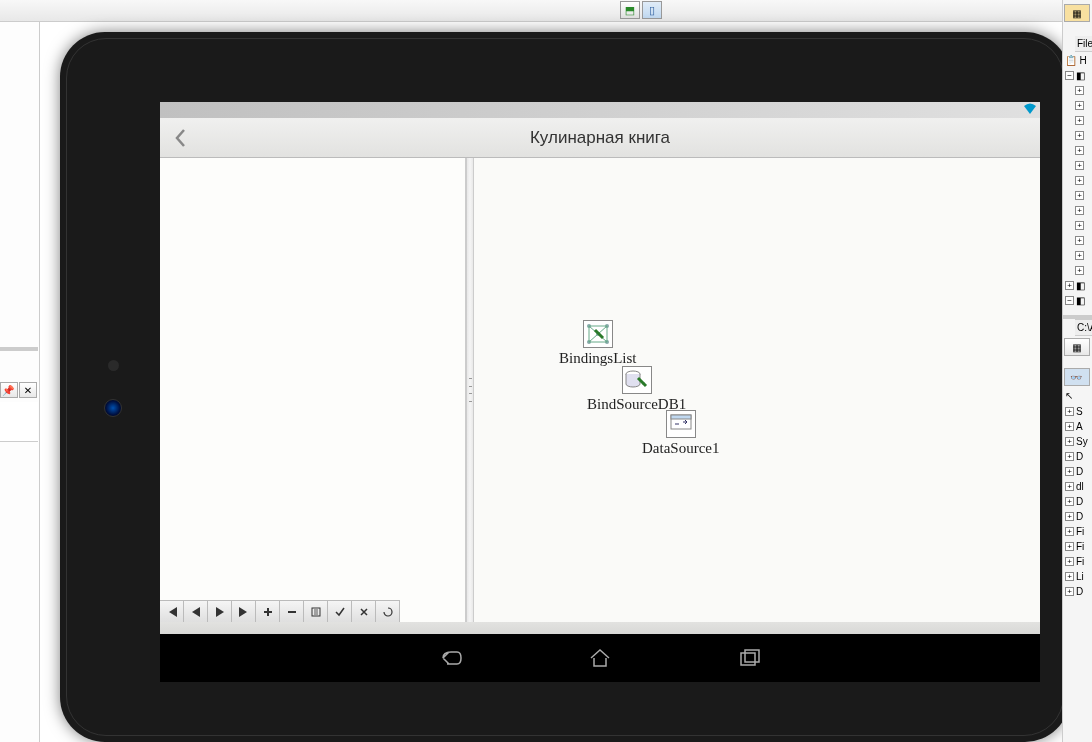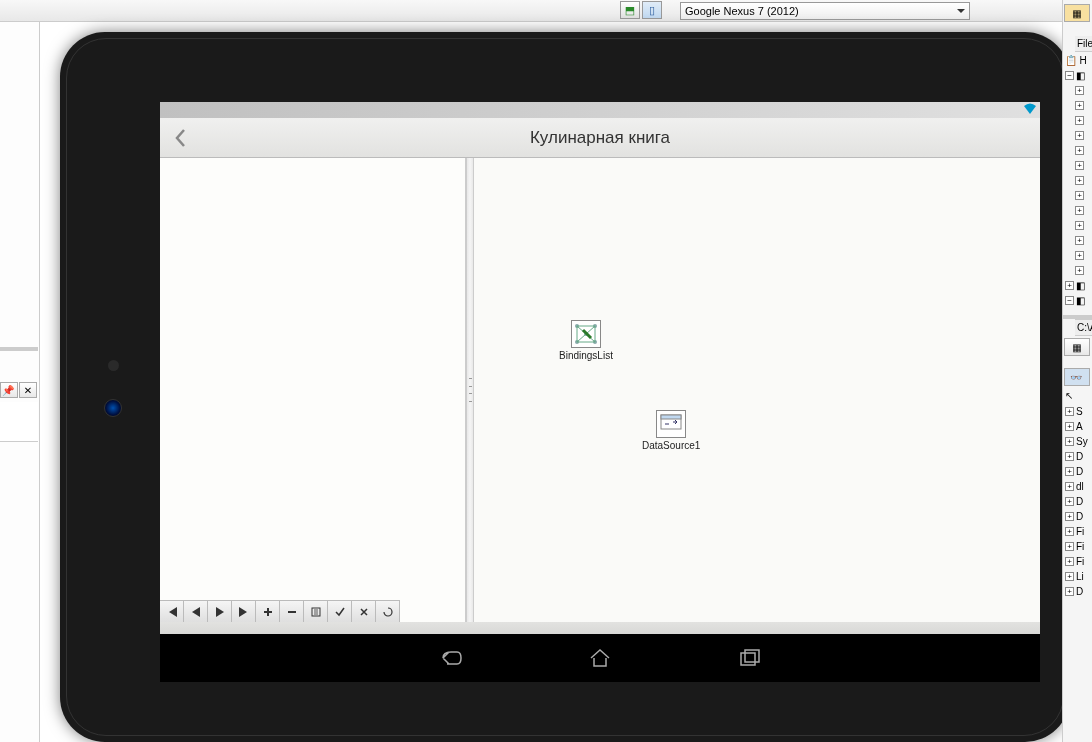--- a/index.html
+++ b/index.html
@@ -35,44 +35,40 @@
 .form-content { position: absolute; top: 56px; left: 0; right: 0; bottom: 60px; background-image: radial-gradient(#d0d0d0 0.5px, transparent 0.5px); background-size: 6px 6px; background-color: #fafaf8; display: flex; }
 .left-pane { width: 306px; height: 100%; background: #fdfdfb; border-right: 1px solid #ccc; position: relative; background-image: radial-gradient(#d8d8d8 0.5px, transparent 0.5px); background-size: 6px 6px; }
 .splitter { width: 8px; height: 100%; background: linear-gradient(90deg, #e8e8e8, #f5f5f5, #e8e8e8); border-left: 1px solid #ccc; border-right: 1px solid #ccc; display: flex; align-items: center; justify-content: center; cursor: col-resize; }
 .splitter-grip { width: 3px; height: 30px; display: flex; flex-direction: column; justify-content: space-around; }
 .splitter-grip span { width: 3px; height: 1px; background: #999; }
 .right-pane { flex: 1; height: 100%; position: relative; }
 
 .nav-toolbar { position: absolute; bottom: 0; left: 0; height: 22px; display: flex; background: linear-gradient(#f5f5f5, #dedede); border-top: 1px solid #bbb; }
 .nav-btn { width: 24px; height: 22px; border-right: 1px solid #bbb; background: linear-gradient(#f5f5f5, #dedede); display: flex; align-items: center; justify-content: center; cursor: pointer; font-size: 11px; color: #333; }
 
-.component { position: absolute; text-align: center; font-size: 10px; color: #222; cursor: pointer; }
+.component { position: absolute; text-align: center; font-size: 15px; color: #222; cursor: pointer; font-family: Liberation Serif, serif; }
 .component-icon { width: 30px; height: 28px; margin: 0 auto 2px; border: 1px solid #888; background: #fff; display: flex; align-items: center; justify-content: center; position: relative; }
 
 .android-nav { position: absolute; bottom: 0; left: 0; right: 0; height: 48px; background: #000; display: flex; align-items: center; justify-content: center; gap: 120px; }
 .android-btn { width: 30px; height: 30px; display: flex; align-items: center; justify-content: center; cursor: pointer; }
 
 .right-sidebar { position: absolute; right: 0; top: 0; width: 30px; height: 742px; background: #f5f5f5; border-left: 1px solid #ccc; font-size: 10px; overflow: hidden; }
 .rs-icon { width: 26px; height: 18px; margin: 2px 1px; border: 1px solid #aaa; background: linear-gradient(#fff,#e8e8e8); display: flex; align-items: center; justify-content: center; cursor: pointer; font-size: 10px; }
 .rs-hdr { font-size: 10px; padding: 2px; border-bottom: 1px solid #ccc; background: #eee; margin-left: 12px; }
 .rs-tree { font-size: 10px; padding: 1px 0; }
 .rs-tree-item { height: 15px; padding-left: 2px; display: flex; align-items: center; gap: 2px; cursor: pointer; white-space: nowrap; }
 .rs-tree-item .t { width: 9px; height: 9px; border: 1px solid #888; display: inline-flex; align-items: center; justify-content: center; font-size: 8px; line-height: 1; background: #fff; }
 </style>
 </head>
 <body>
 
 <div class="top-toolbar">
   <div class="top-icons">
     <div class="top-icon" style="color:#2a8a2a;">⬒</div>
     <div class="top-icon" style="background:linear-gradient(#e0ecf8,#c0d8f0); color:#3060a0;">▯</div>
-  </div>
-  <div class="device-dropdown">
-    <span>Google Nexus 7 (2012)</span>
-    <span class="arrow"></span>
   </div>
 </div>
 
 <div class="left-panel">
   <div class="left-split"></div>
   <div class="pin-row">
     <div class="pin-btn">📌</div>
     <div class="pin-btn">✕</div>
   </div>
   <div class="left-blank"></div>
@@ -169,20 +165,31 @@
                   <circle cx="22" cy="4" r="2" fill="#8aa"></circle>
                   <circle cx="4" cy="20" r="2" fill="#8aa"></circle>
                   <circle cx="22" cy="20" r="2" fill="#8aa"></circle>
                   <circle cx="13" cy="12" r="2" fill="#8aa"></circle>
                   <path d="M4 4L22 4L22 20L4 20Z M4 4L22 20 M22 4L4 20" stroke="#6a8" stroke-width="1" fill="none"></path>
                   <path d="M10 8l8 8" stroke="#2a7a2a" stroke-width="3"></path>
                 </svg>
             </div>
             <div>BindingsList</div>
           </div>
+          <div class="component" style="left:113px; top:208px;">
+            <div class="component-icon">
+              <svg width="26" height="24">
+                  <ellipse cx="9" cy="6" rx="7" ry="3" fill="#fff" stroke="#888"></ellipse>
+                  <path d="M2 6v10a7 3 0 0 0 14 0V6" fill="#e0e0f0" stroke="#888"></path>
+                  <path d="M14 10l8 8" stroke="#2a7a2a" stroke-width="3"></path>
+                  <path d="M20 14l2 4-4-2" fill="#2a7a2a"></path>
+                </svg>
+            </div>
+            <div>BindSourceDB1</div>
+          </div>
           <div class="component" style="left:168px; top:252px;">
             <div class="component-icon">
               <svg width="26" height="24">
                   <rect x="3" y="3" width="20" height="14" fill="#fff" stroke="#888"></rect>
                   <rect x="3" y="3" width="20" height="4" fill="#c0d8f0" stroke="#888"></rect>
                   <path d="M7 12h4M15 10l4 0 -2 -2 m2 2 -2 2" stroke="#336" stroke-width="1" fill="none"></path>
                 </svg>
             </div>
             <div>DataSource1</div>
           </div>

